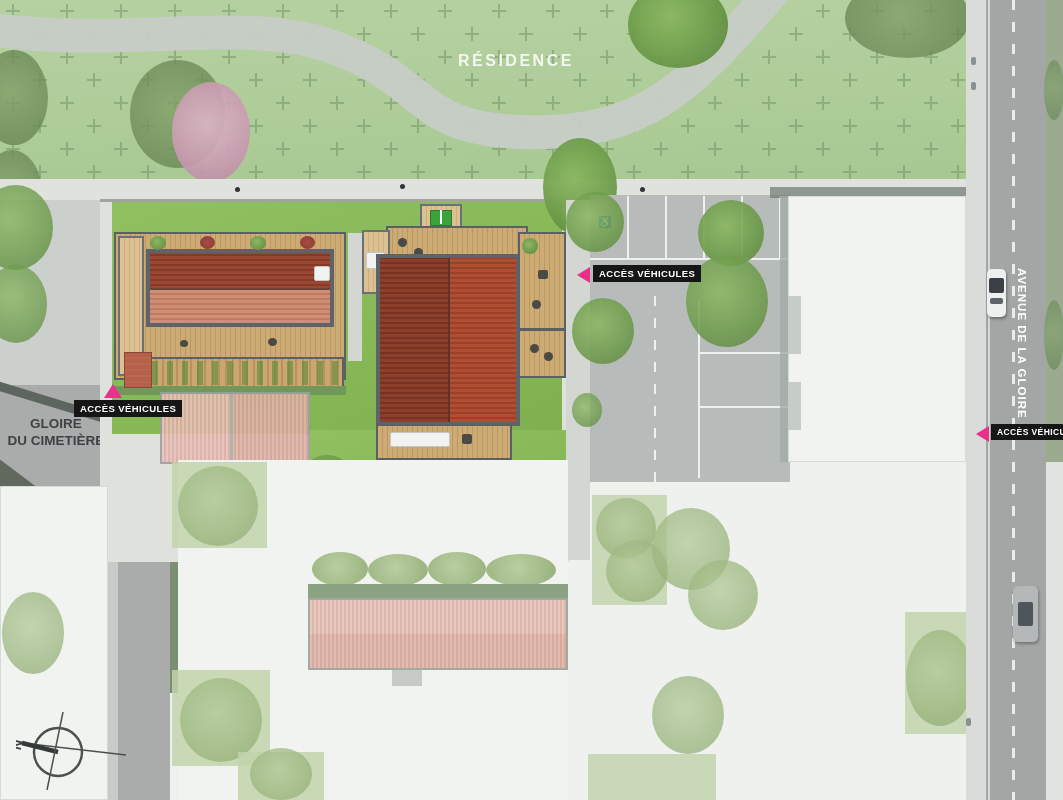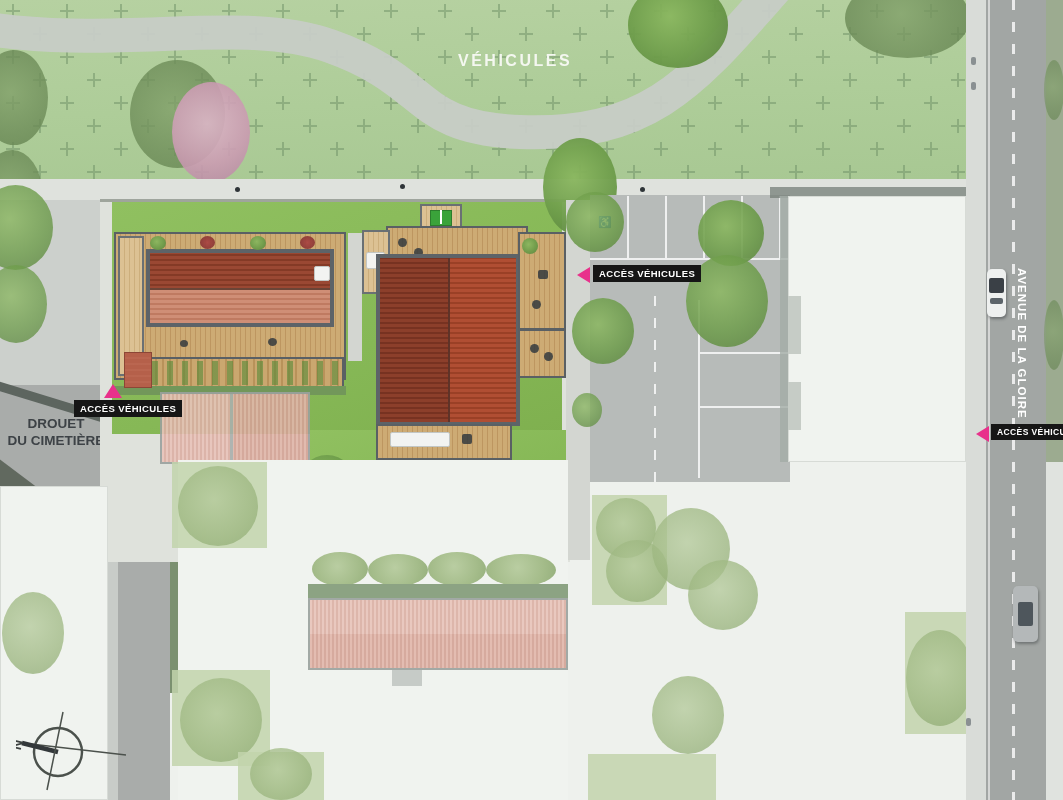--- a/index.html
+++ b/index.html
@@ -74,40 +74,40 @@
     </defs>
     <rect width="966" height="179" fill="url(#cr)"></rect>
     <path d="M -30 26 C 110 52 240 14 330 46 C 432 82 412 128 520 132 C 660 137 700 72 792 -30" stroke="#c7ccc6" stroke-width="34" fill="none" opacity="0.95"></path>
   </svg>
   <div class="tree t-dark" style="left:130px;top:60px;width:95px;height:108px;"></div>
   <div class="tree t-pink" style="left:172px;top:82px;width:78px;height:100px;"></div>
   <div class="tree t-green" style="left:628px;top:-18px;width:100px;height:86px;"></div>
   <div class="tree t-dark" style="left:845px;top:-22px;width:125px;height:80px;"></div>
   <div class="tree t-dark" style="left:-20px;top:50px;width:68px;height:95px;"></div>
   <div class="tree t-dark" style="left:-18px;top:150px;width:60px;height:85px;"></div>
-  <div class="cem-title" style="left:458px;top:52px;">VÉHICULES</div>
+  <div class="cem-title" style="left:458px;top:52px;">RÉSIDENCE</div>
 
   <div class="abs sidewalk" style="left:0;top:179px;width:966px;height:21px;background:#dfe2dd;"></div>
   <div class="lamp" style="left:235px;top:187px;"></div>
   <div class="lamp" style="left:400px;top:184px;"></div>
   <div class="lamp" style="left:640px;top:187px;"></div>
 
   <div class="abs" style="left:0;top:460px;width:966px;height:340px;background:#eef1ed;"></div>
 
   <div class="abs" style="left:0;top:200px;width:100px;height:195px;background:#ccd0cc;"></div>
   <div class="tree t-green" style="left:-22px;top:185px;width:75px;height:85px;opacity:.8;"></div>
   <div class="tree t-green" style="left:-15px;top:265px;width:62px;height:78px;opacity:.75;"></div>
   <div class="abs road" style="left:0;top:385px;width:172px;height:105px;background:#a9acaa;"></div>
   <div class="abs" style="left:-6px;top:380px;width:135px;height:9px;background:#5d655f;transform:rotate(17deg);transform-origin:left top;"></div>
   <div class="abs road" style="left:118px;top:428px;width:52px;height:372px;background:#a9acaa;"></div>
   <div class="abs sidewalk" style="left:108px;top:440px;width:10px;height:360px;background:#c8ccc8;"></div>
   <div class="abs hedge" style="left:170px;top:428px;width:8px;height:265px;background:#7b9070;"></div>
   <div class="abs" style="left:-10px;top:452px;width:92px;height:24px;background:#61695f;transform:rotate(37deg);transform-origin:left top;"></div>
   <div class="street-dark" style="left:0px;top:416px;width:112px;font-size:13.5px;">
-    <div>DROUET</div>
+    <div>GLOIRE</div>
     <div>DU CIMETIÈRE</div>
   </div>
   <div class="street-v" style="left:132px;top:452px;font-size:11.5px;">RUE DROUET</div>
 
   <div class="abs" style="left:100px;top:200px;width:470px;height:362px;background:#dfe2dc;"></div>
   <div class="abs garden" style="left:112px;top:202px;width:450px;height:232px;"></div>
   <div class="abs garden" style="left:310px;top:430px;width:256px;height:126px;"></div>
   <div class="abs" style="left:100px;top:199px;width:470px;height:3px;background:#6a7268;opacity:.55;"></div>
   <div class="abs pathstrip" style="left:348px;top:233px;width:14px;height:128px;"></div>
 

